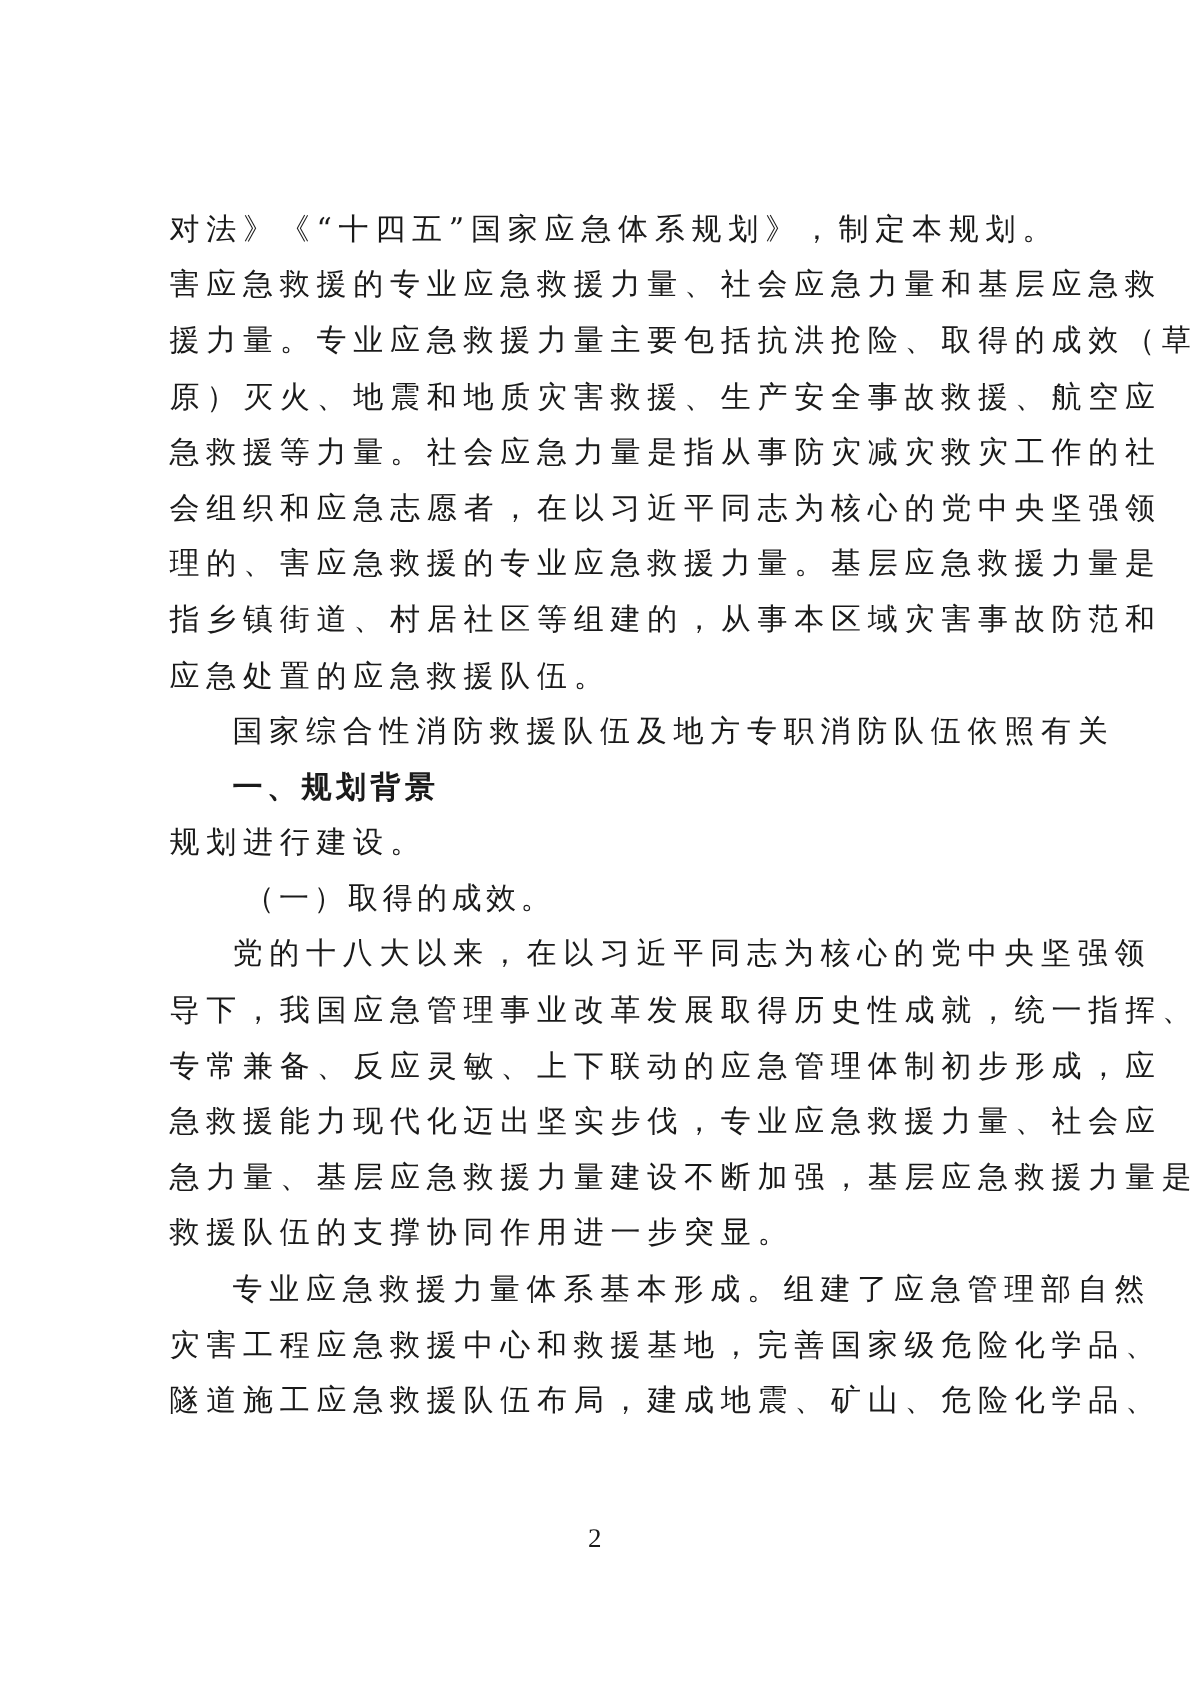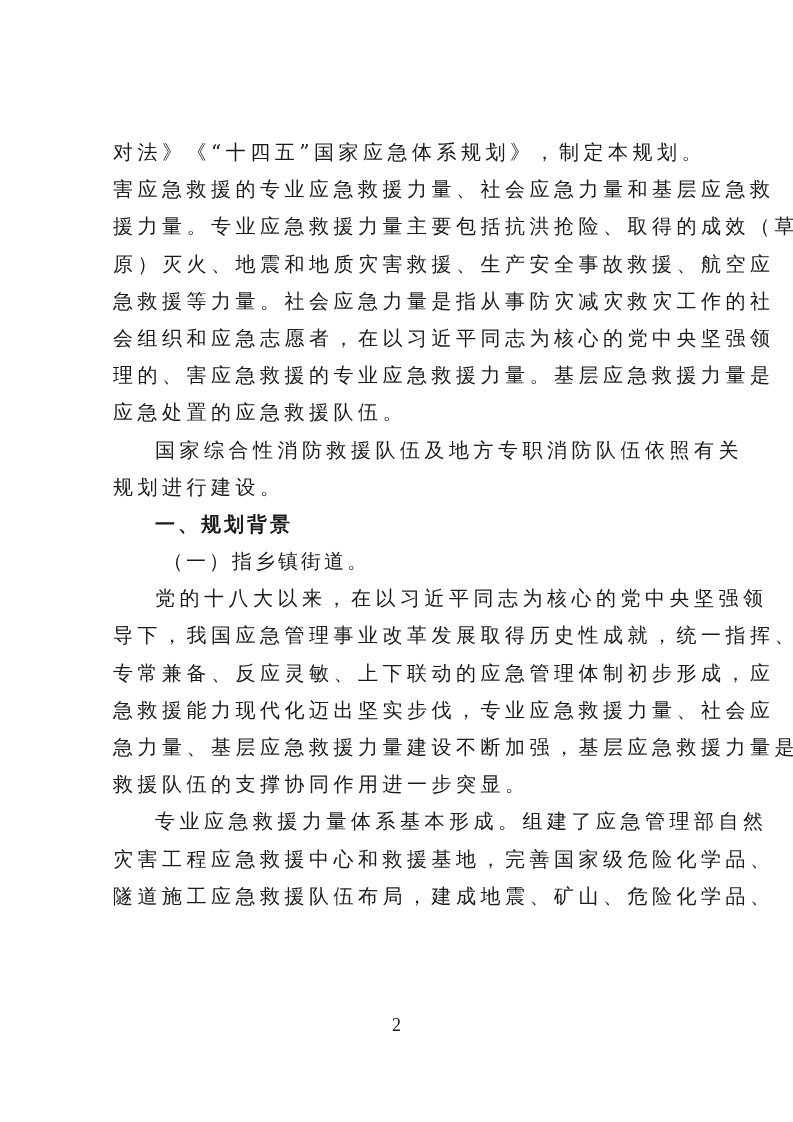--- a/index.html
+++ b/index.html
@@ -20,26 +20,27 @@
 <body>
 
 <div class="page">
   <div class="line last">对法》《“十四五”国家应急体系规划》，制定本规划。</div>
   <div class="line">害应急救援的专业应急救援力量、社会应急力量和基层应急救</div>
   <div class="line">援力量。专业应急救援力量主要包括抗洪抢险、取得的成效（草</div>
   <div class="line">原）灭火、地震和地质灾害救援、生产安全事故救援、航空应</div>
   <div class="line">急救援等力量。社会应急力量是指从事防灾减灾救灾工作的社</div>
   <div class="line">会组织和应急志愿者，在以习近平同志为核心的党中央坚强领</div>
   <div class="line">理的、害应急救援的专业应急救援力量。基层应急救援力量是</div>
+  <div class="line">指乡镇街道、村居社区等组建的，从事本区域灾害事故防范和</div>
   <div class="line last">应急处置的应急救援队伍。</div>
   <div class="line indent">国家综合性消防救援队伍及地方专职消防队伍依照有关</div>
+  <div class="line last heading1">一、规划背景</div>
+
   <div class="line last">规划进行建设。</div>
-
-  <div class="line last heading1">一、规划背景</div>
-  <div class="line last heading2">（一）指乡镇街道。</div>
+  <div class="line last heading2">（一）取得的成效。</div>
 
   <div class="line indent">党的十八大以来，在以习近平同志为核心的党中央坚强领</div>
   <div class="line">导下，我国应急管理事业改革发展取得历史性成就，统一指挥、</div>
   <div class="line">专常兼备、反应灵敏、上下联动的应急管理体制初步形成，应</div>
   <div class="line">急救援能力现代化迈出坚实步伐，专业应急救援力量、社会应</div>
   <div class="line">急力量、基层应急救援力量建设不断加强，基层应急救援力量是</div>
   <div class="line last">救援队伍的支撑协同作用进一步突显。</div>
 
   <div class="line indent last"><span class="bold">专业应急救援力量体系基本形成。</span><span>组建了应急管理部自然</span></div>
   <div class="line">灾害工程应急救援中心和救援基地，完善国家级危险化学品、</div>

